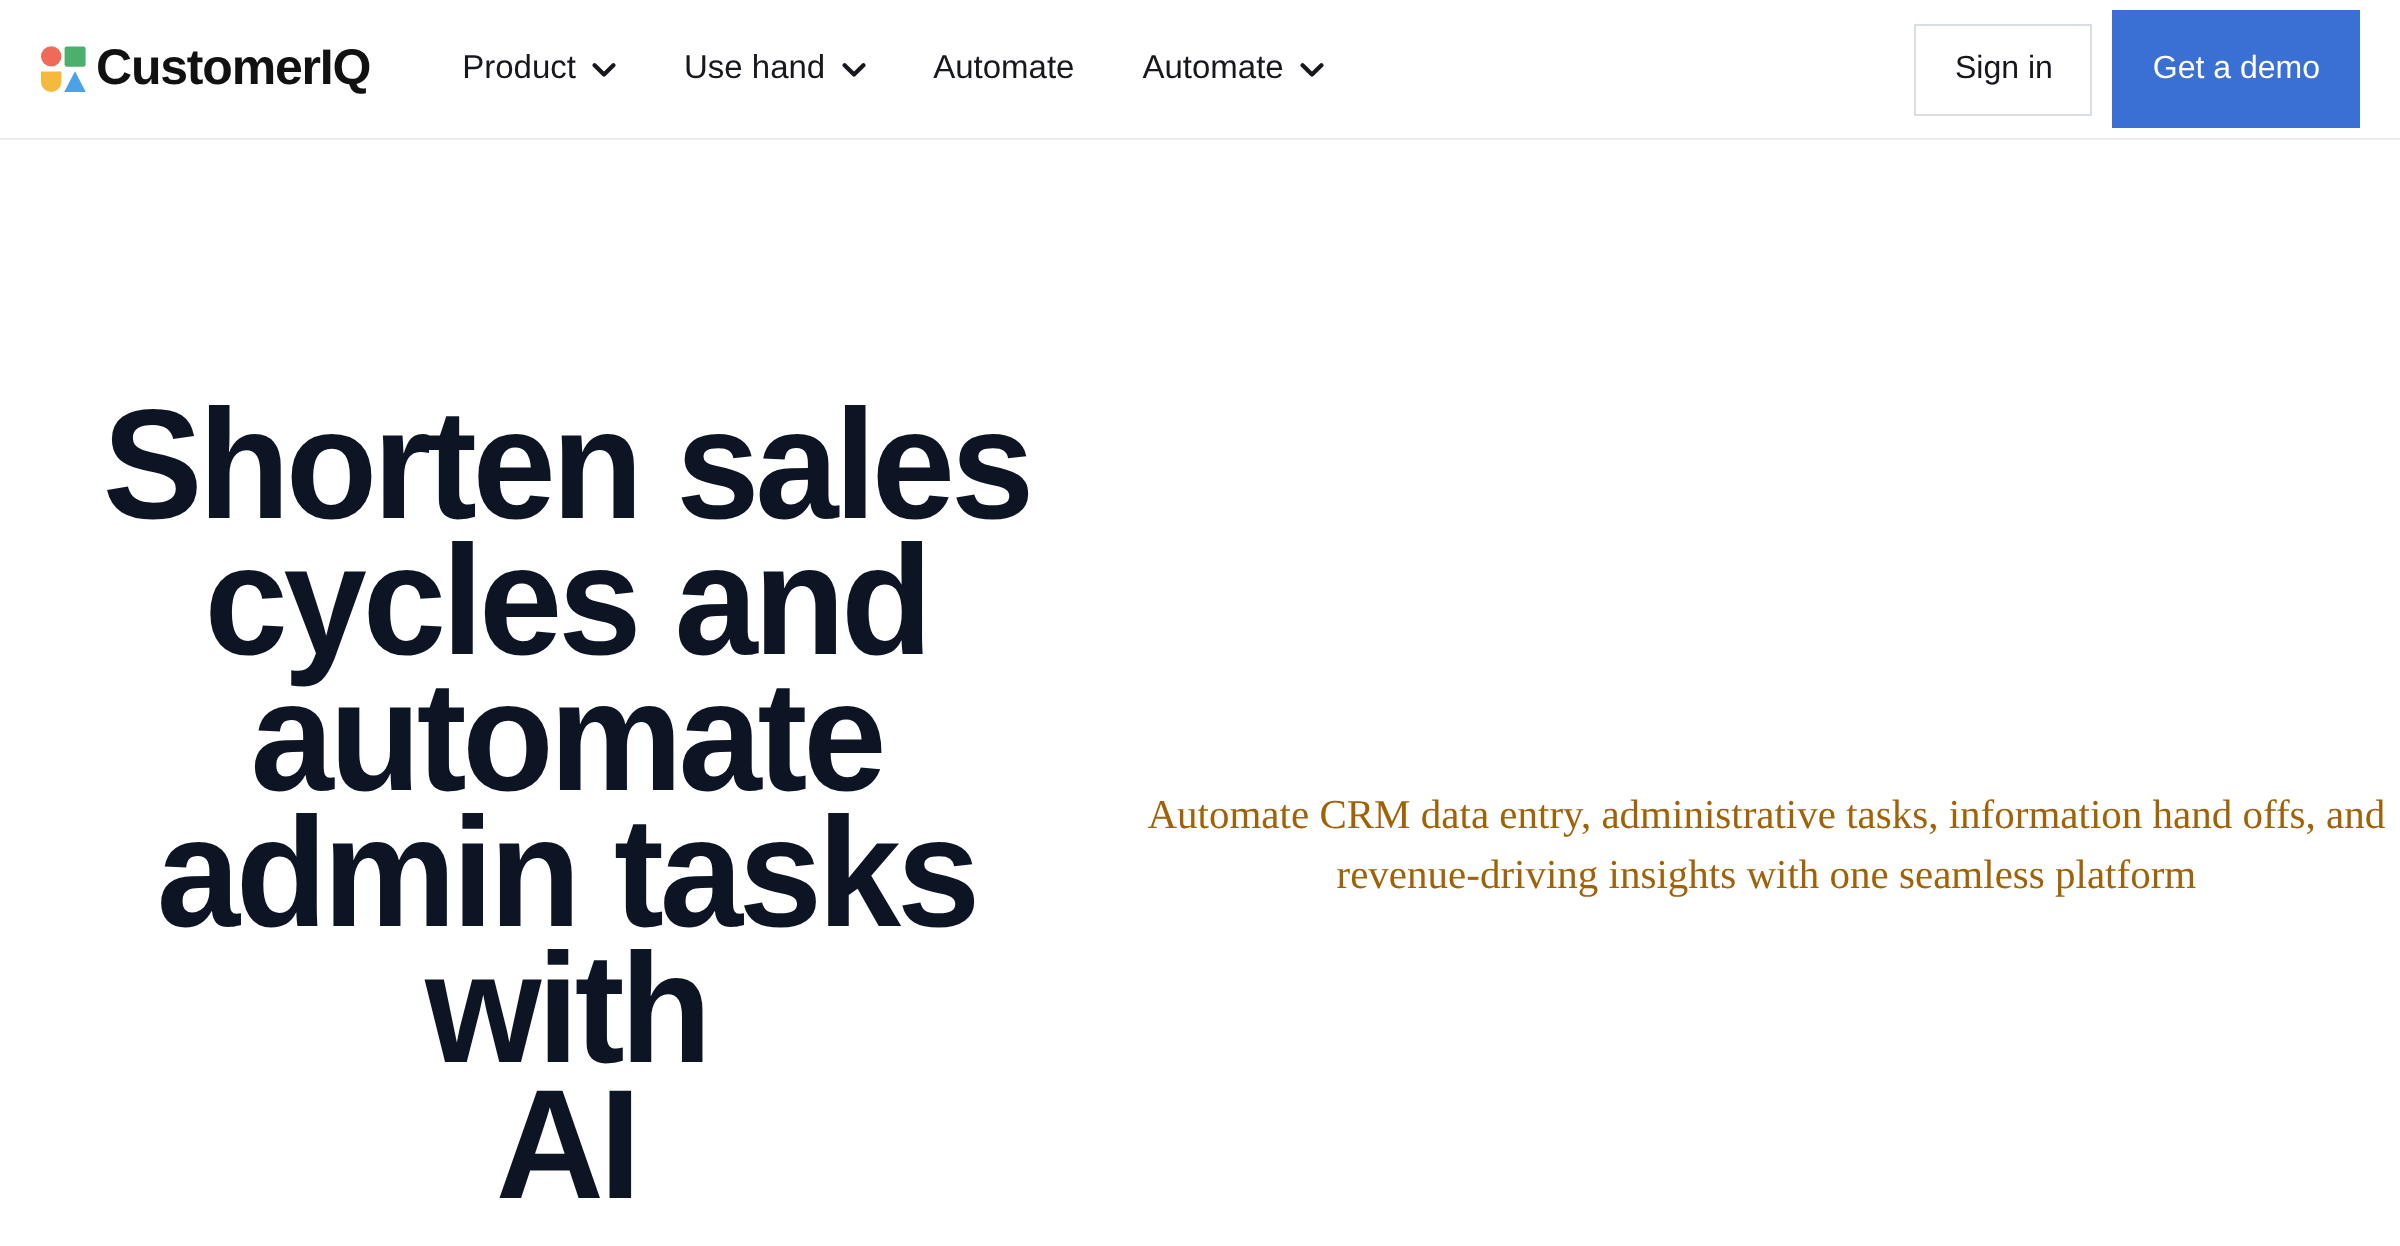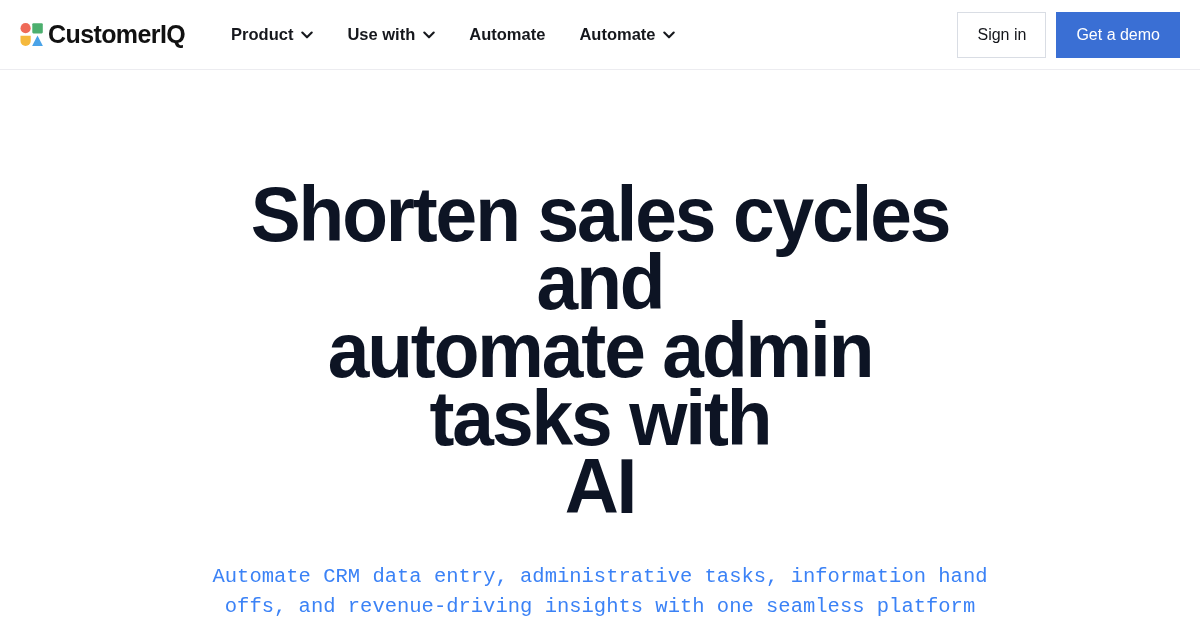--- a/index.html
+++ b/index.html
@@ -62,21 +62,21 @@
     gap: 34px;
     margin-left: 46px;
     flex: 0 0 auto;
   }
 
   .nav-item {
     display: flex;
     align-items: center;
     gap: 8px;
     font-size: 16.5px;
-    font-weight: 700;
+    font-weight: 400;
     color: #16181d;
     cursor: pointer;
     white-space: nowrap;
     background: none;
     border: none;
     font-family: "Liberation Sans", sans-serif;
     padding: 4px 0;
   }
 
   .chev {
@@ -113,55 +113,55 @@
     height: 46px;
     padding: 0 19px;
   }
 
   .btn-primary {
     background: #3a6fd4;
     border: 1px solid #3a6fd4;
     color: #ffffff;
     font-size: 16px;
     font-weight: 500;
-    height: 46px;
+    height: 59px;
     padding: 0 19px;
   }
 
   
   .hero {
     width: 100%;
     height: 553px;
     display: flex;
-    flex-direction: column;
+    flex-direction: row;
     align-items: center;
     padding-top: 110px;
   }
 
   .hero-title {
     font-size: 78px;
     line-height: 68px;
     font-weight: 700;
     letter-spacing: -2.2px;
     color: #0d1424;
     text-align: center;
     max-width: 760px;
     font-family: "Liberation Sans", sans-serif;
     transform: scaleX(0.96);
   }
 
   .hero-sub {
     margin-top: 42px;
     font-size: 20.5px;
     line-height: 30px;
-    color: #3b82f6;
+    color: #a16207;
     text-align: center;
     max-width: 800px;
     font-weight: 400;
-    font-family: Liberation Mono, monospace;
+    font-family: Liberation Serif, serif;
   }
 </style>
 </head>
 <body>
 
 <header class="header">
 
   <div class="brand">
     <svg class="logo-mark" viewBox="0 0 24 26">
       <circle cx="5.6" cy="6.2" r="5.1" fill="#ef6a58"></circle>
@@ -175,21 +175,21 @@
   <nav class="nav">
 
     <button class="nav-item">
       <span>Product</span>
       <svg class="chev" viewBox="0 0 12 8">
         <path d="M1.3 1.6 L6 6.3 L10.7 1.6" stroke="#16181d" stroke-width="2.1" fill="none" stroke-linecap="round" stroke-linejoin="round"></path>
       </svg>
     </button>
 
     <button class="nav-item">
-      <span>Use with</span>
+      <span>Use hand</span>
       <svg class="chev" viewBox="0 0 12 8">
         <path d="M1.3 1.6 L6 6.3 L10.7 1.6" stroke="#16181d" stroke-width="2.1" fill="none" stroke-linecap="round" stroke-linejoin="round"></path>
       </svg>
     </button>
 
     <button class="nav-item">
       <span>Automate</span>
     </button>
 
     <button class="nav-item">

